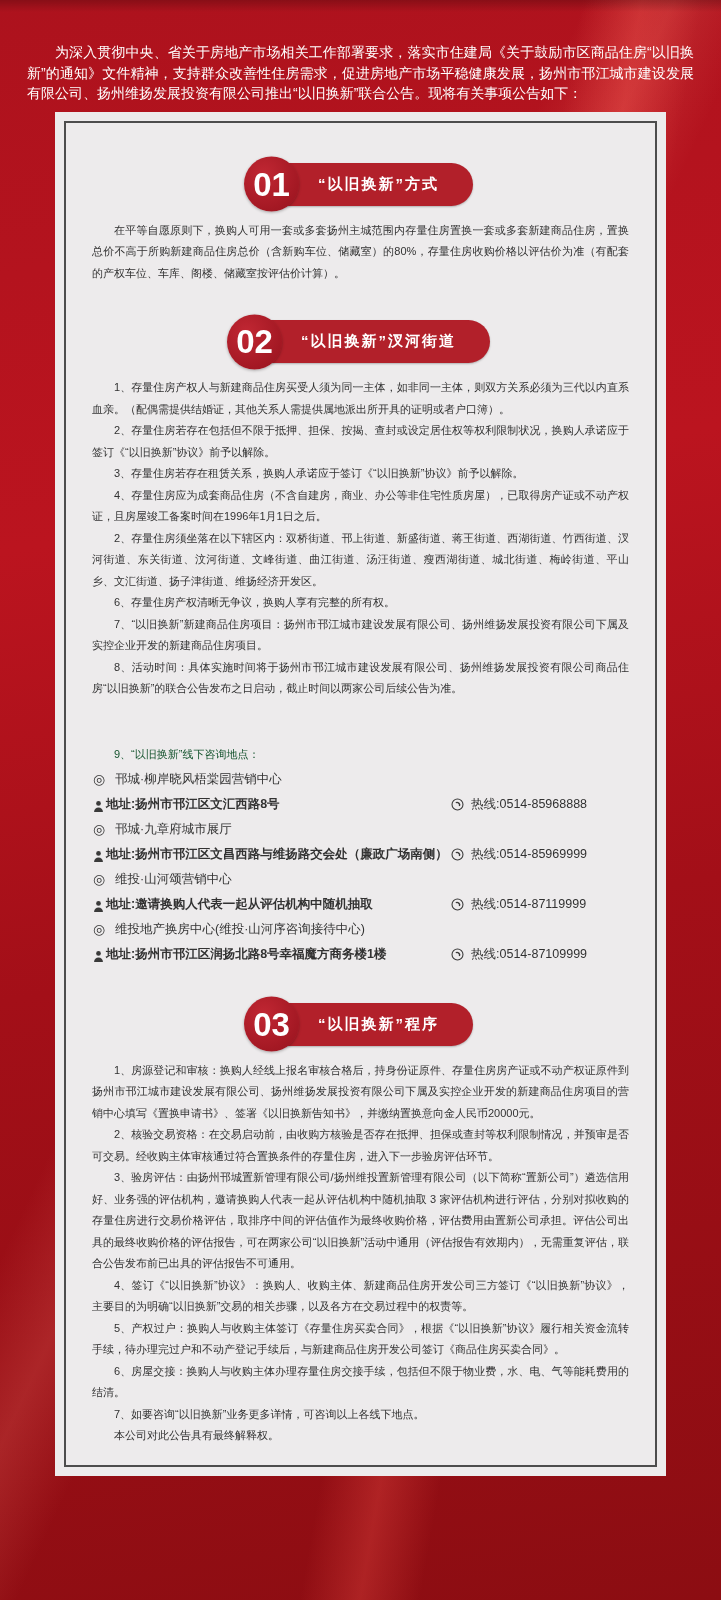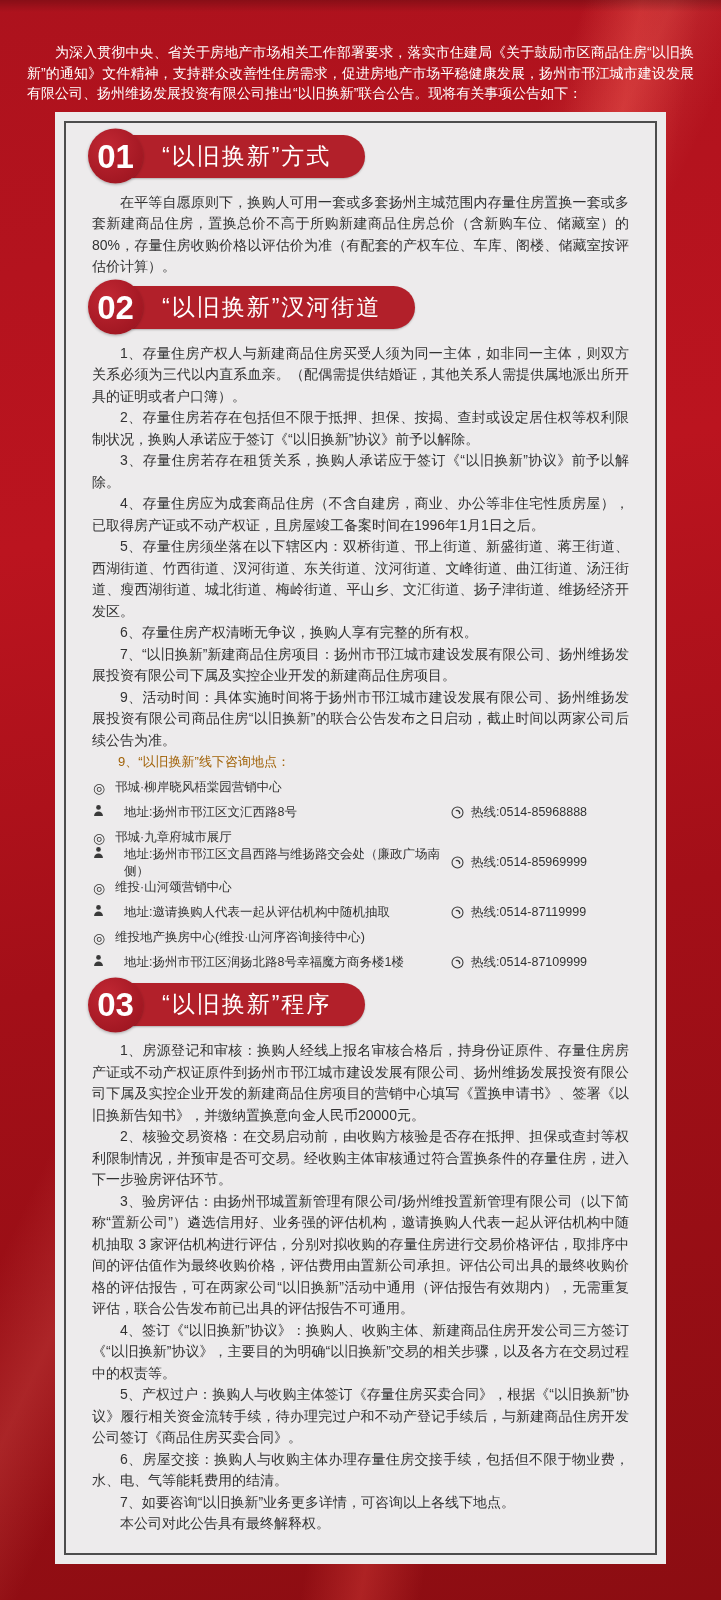--- a/index.html
+++ b/index.html
@@ -30,49 +30,49 @@
 
   
   .box-outer{
     margin:4px 55px 0 55px; background:#edebec; padding:9px; box-sizing:border-box;
   }
   .box-inner{
     border:2px solid #4d4d4d; padding:4px 26px 18px 26px; min-height:1230px; box-sizing:border-box;
   }
 
   
-  .pill-row{display:flex; margin:8px 0 14px 0;}
+  .pill-row{display:flex; justify-content:center; margin:36px 0 14px 0;}
   .section-pill{
     position:relative; display:inline-flex; align-items:center;
     background:#b2202a; height:43px; border-radius:23px;
     padding:0 34px 0 70px; box-shadow:0 1px 2px rgba(0,0,0,0.25);
   }
   .pill-circle{
     position:absolute; left:-4px; top:50%; transform:translateY(-50%);
     width:55px; height:55px; border-radius:50%;
     background:radial-gradient(circle at 36% 32%, #c12733 0%, #a31823 70%, #951420 100%);
     display:flex; align-items:center; justify-content:center;
     color:#ffffff; font-size:33px; font-weight:bold;
     box-shadow:0 1px 3px rgba(0,0,0,0.3);
   }
-  .pill-title{color:#ffffff; font-size:23px; font-weight:normal; letter-spacing:2px; white-space:nowrap;}
+  .pill-title{color:#ffffff; font-size:15px; font-weight:bold; letter-spacing:2px; white-space:nowrap;}
 
   
   .para{
-    color:#323232; font-size:14px; line-height:21.5px; text-align:justify;
+    color:#323232; font-size:11px; line-height:21.5px; text-align:justify;
     text-indent:2em; margin:0;
   }
   .para-list .para{margin:0;}
-  .contact-intro{color:#a16207; font-size:13px; line-height:22px; text-indent:2em;}
+  .contact-intro{color:#14532d; font-size:11px; line-height:22px; text-indent:2em;margin-top:43px;}
 
   
   .contact-group{margin-top:2px;}
   .contact-name-row{display:flex; align-items:center; gap:9px; height:25px; color:#323232; font-size:12.5px;}
   .contact-addr-row{display:flex; align-items:center; justify-content:space-between; height:25px; color:#323232; font-size:12.5px;}
-  .addr-left{display:flex; align-items:flex-start; gap:19px; flex:1; min-width:0;}
+  .addr-left{display:flex; align-items:flex-end; gap:1px; flex:1; min-width:0;font-weight:bold;}
   .addr-right{display:flex; align-items:center; gap:7px; flex:0 0 178px;}
   .bullseye{font-size:14px; color:#3a3a3a; width:14px; text-align:center;}
   .mini-icon{width:13px; height:13px; flex:0 0 13px;}
 </style>
 </head>
 <body>
 
 <div class="poster">
 
 
@@ -101,27 +101,27 @@
       <div class="para-list">
 
           <p class="para">1、存量住房产权人与新建商品住房买受人须为同一主体，如非同一主体，则双方关系必须为三代以内直系血亲。（配偶需提供结婚证，其他关系人需提供属地派出所开具的证明或者户口簿）。</p>
 
           <p class="para">2、存量住房若存在包括但不限于抵押、担保、按揭、查封或设定居住权等权利限制状况，换购人承诺应于签订《“以旧换新”协议》前予以解除。</p>
 
           <p class="para">3、存量住房若存在租赁关系，换购人承诺应于签订《“以旧换新”协议》前予以解除。</p>
 
           <p class="para">4、存量住房应为成套商品住房（不含自建房，商业、办公等非住宅性质房屋），已取得房产证或不动产权证，且房屋竣工备案时间在1996年1月1日之后。</p>
 
-          <p class="para">5、存量住房须坐落在以下辖区内：双桥街道、邗上街道、新盛街道、蒋王街道、西湖街道、竹西街道、汊河街道、东关街道、汶河街道、文峰街道、曲江街道、汤汪街道、瘦西湖街道、城北街道、梅岭街道、平山乡、文汇街道、扬子津街道、维扬经济开发区。</p>
+          <p class="para">2、存量住房须坐落在以下辖区内：双桥街道、邗上街道、新盛街道、蒋王街道、西湖街道、竹西街道、汊河街道、东关街道、汶河街道、文峰街道、曲江街道、汤汪街道、瘦西湖街道、城北街道、梅岭街道、平山乡、文汇街道、扬子津街道、维扬经济开发区。</p>
 
           <p class="para">6、存量住房产权清晰无争议，换购人享有完整的所有权。</p>
 
           <p class="para">7、“以旧换新”新建商品住房项目：扬州市邗江城市建设发展有限公司、扬州维扬发展投资有限公司下属及实控企业开发的新建商品住房项目。</p>
 
-          <p class="para">9、活动时间：具体实施时间将于扬州市邗江城市建设发展有限公司、扬州维扬发展投资有限公司商品住房“以旧换新”的联合公告发布之日启动，截止时间以两家公司后续公告为准。</p>
+          <p class="para">8、活动时间：具体实施时间将于扬州市邗江城市建设发展有限公司、扬州维扬发展投资有限公司商品住房“以旧换新”的联合公告发布之日启动，截止时间以两家公司后续公告为准。</p>
         </div>
       <div class="contact-intro">9、“以旧换新”线下咨询地点：</div>
 
       <div class="contact-group">
 
           <div>
             <div class="contact-name-row">
               <span class="bullseye">◎</span>
               <span>邗城·柳岸晓风梧棠园营销中心</span>
             </div>

